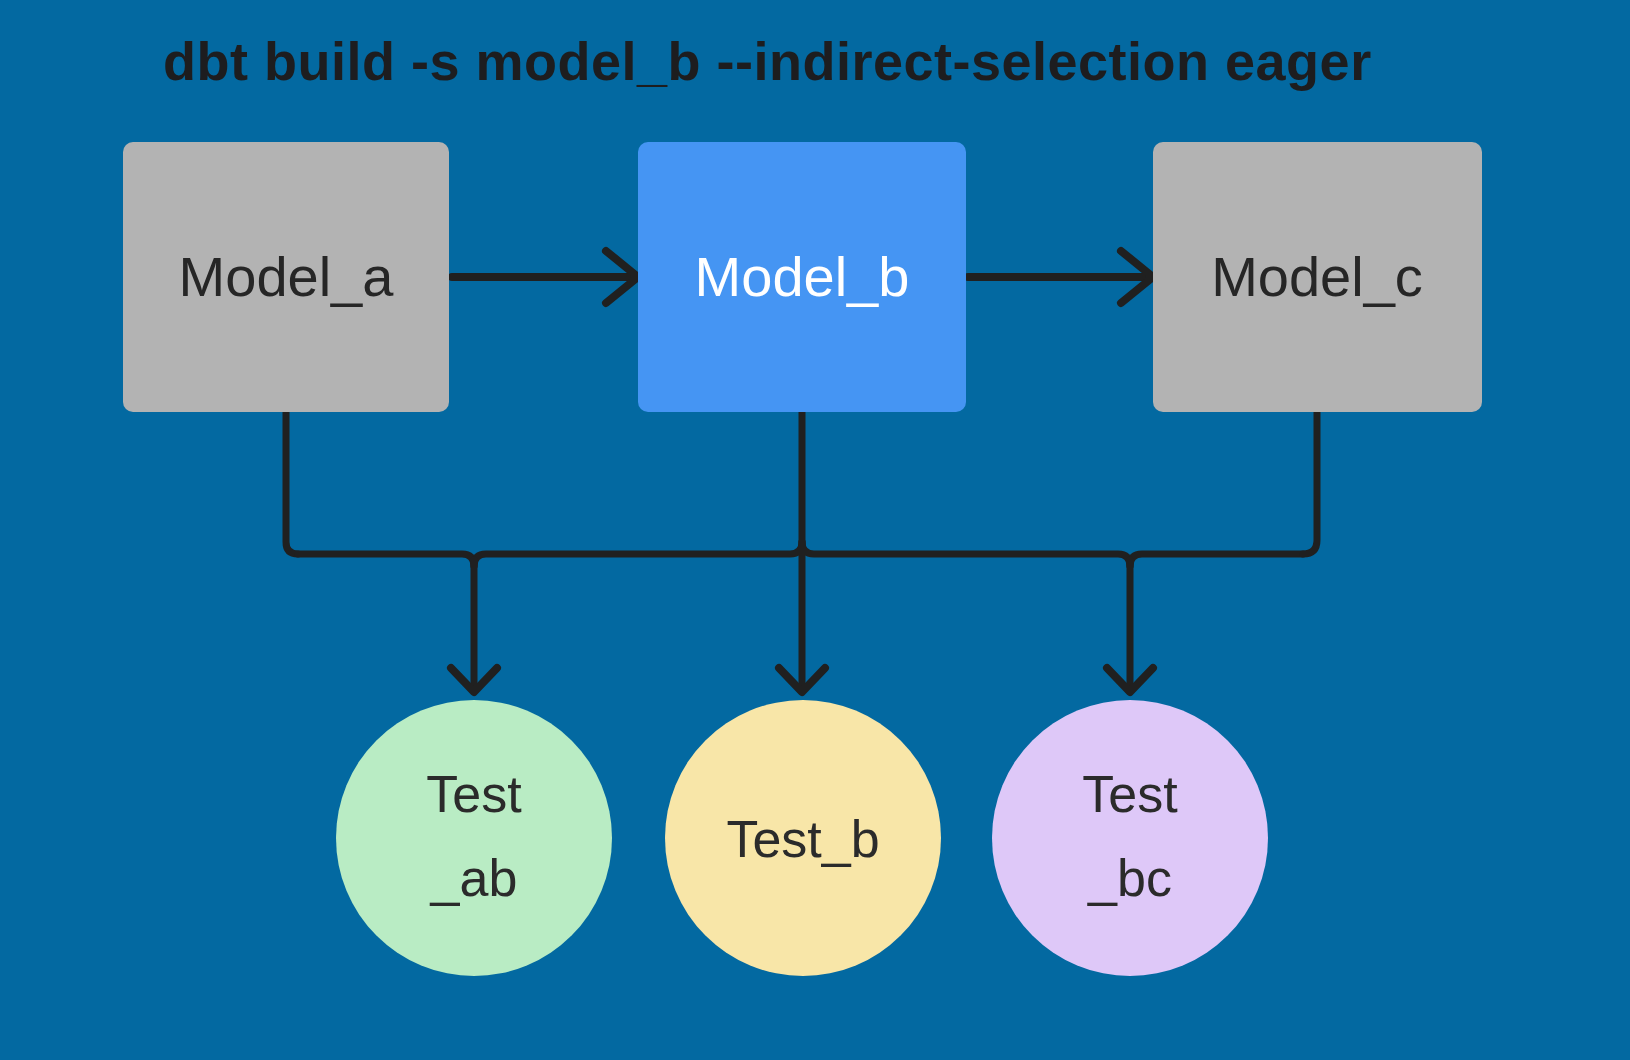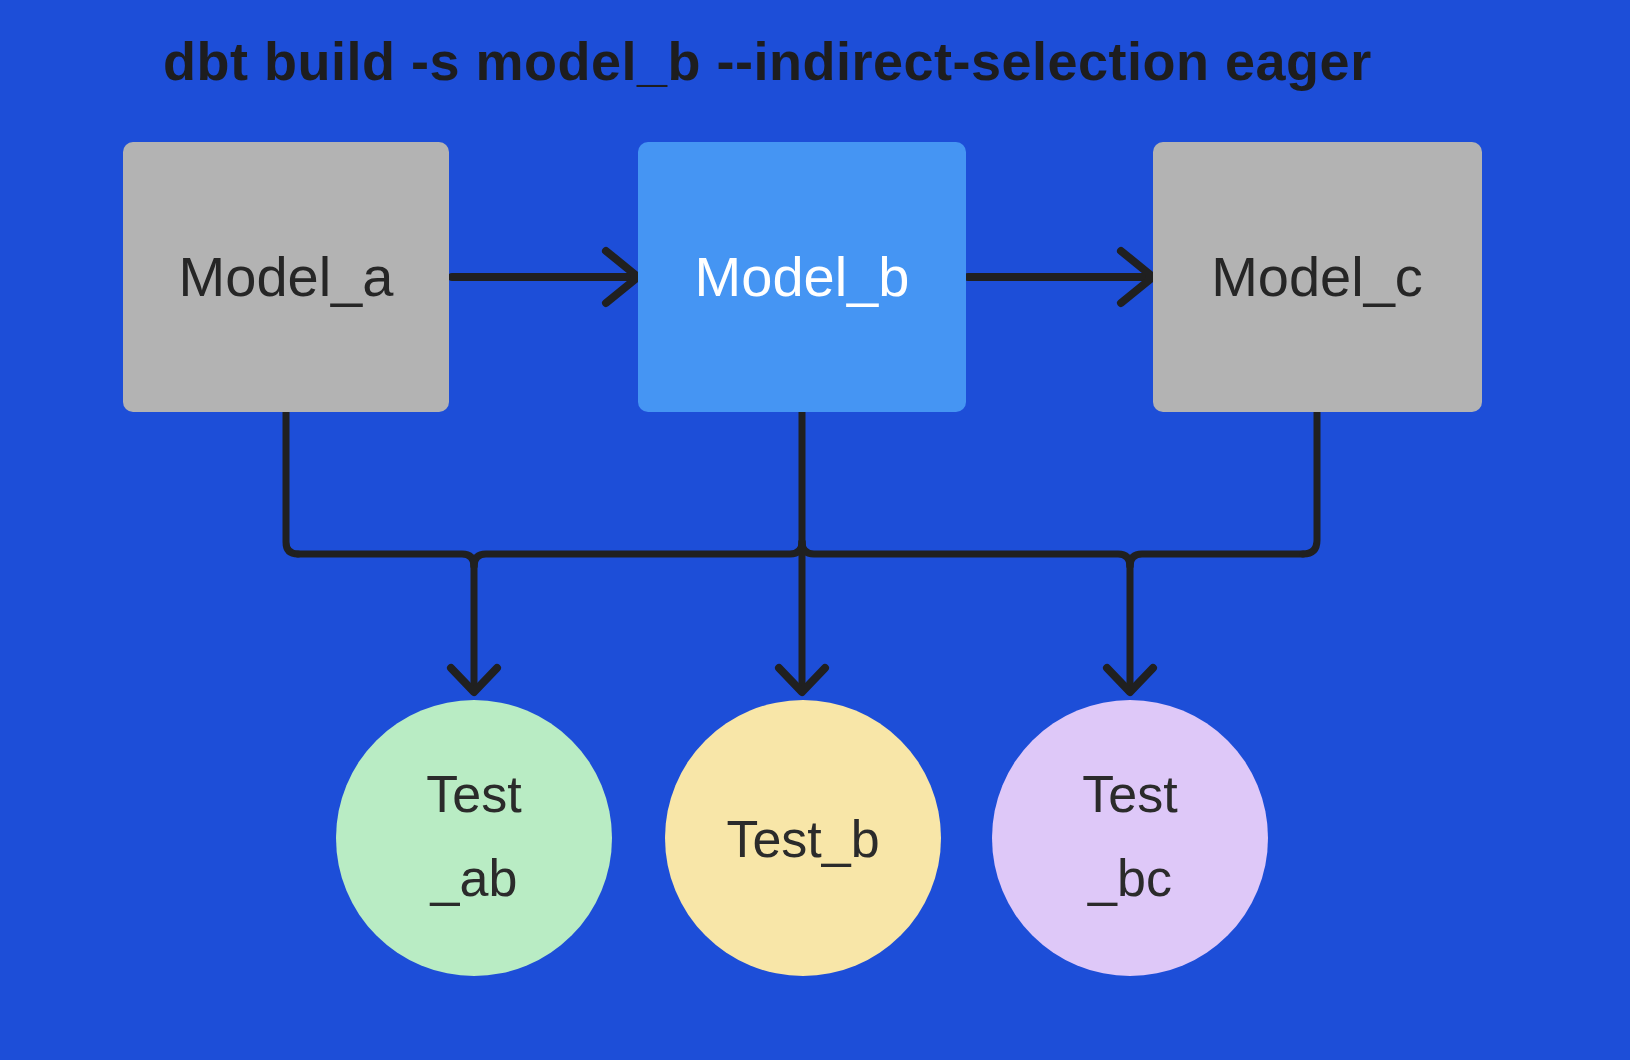--- a/index.html
+++ b/index.html
@@ -4,21 +4,21 @@
 <style>
   html, body {
     margin: 0;
     padding: 0;
     background: #ffffff;
   }
   .stage {
     position: relative;
     width: 1630px;
     height: 1060px;
-    background: #1d4ed8;
+    background: #0369a1;
     overflow: hidden;
   }
   svg { display: block; }
   .title-text {
     font-family: "Liberation Sans", sans-serif;
     font-size: 54px;
     font-weight: 600;
     letter-spacing: 0.5px;
   }
   .model-label {

